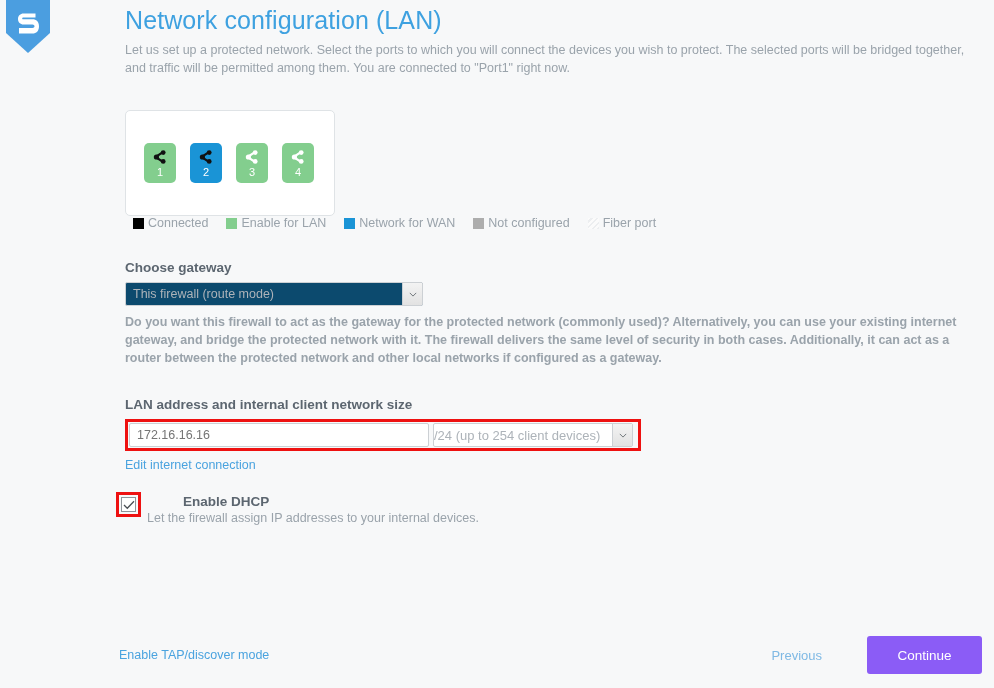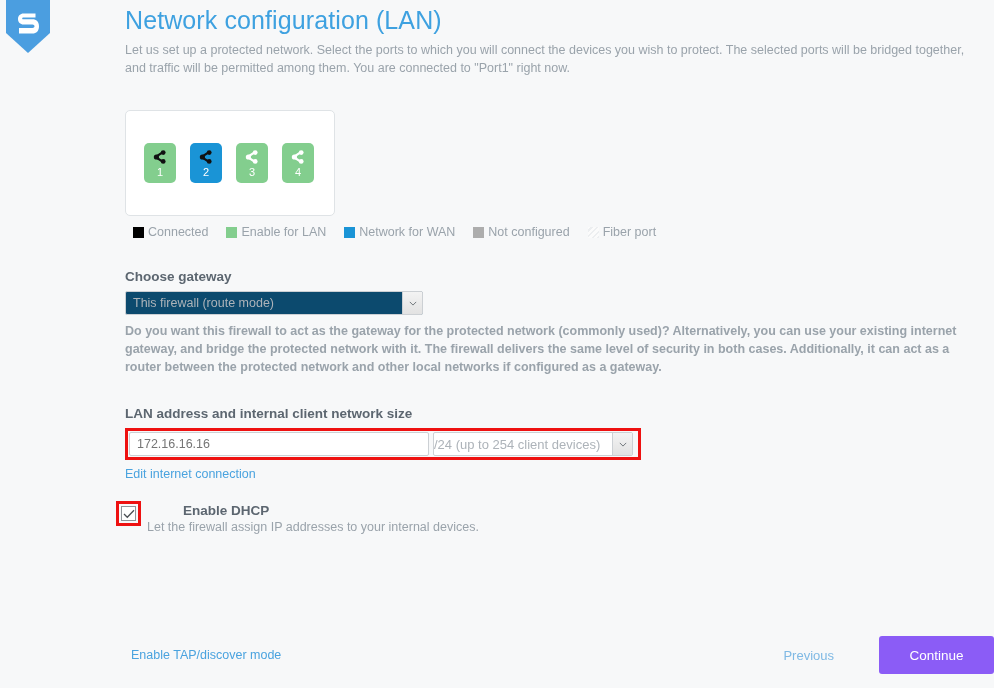--- a/index.html
+++ b/index.html
@@ -92,21 +92,20 @@
     font-size: 11px;
     line-height: 12px;
     margin-top: 1px;
     color: #ffffff;
   }
   .port-lan { background: #83ce8e; }
   .port-wan { background: #1a94d6; }
 
   
   .legend {
-    margin-top: 9px;
     display: flex;
     align-items: flex-start;
     font-size: 12.5px;
     color: #9aa3ab;
     margin-left: 8px;
   }
   .legend-item {
     display: flex;
     align-items: center;
     margin-right: 18px;
@@ -284,21 +283,21 @@
   .lease-input { width: 300px; }
   .dash {
     margin: 0 5px;
     color: #9aa3ab;
     font-size: 12.5px;
   }
 
   
   .footer {
     position: absolute;
-    left: 131px;
+    left: 119px;
     top: 633px;
     width: 863px;
     height: 44px;
     display: flex;
     align-items: center;
   }
   .footer .tap-link { flex: none; }
   .footer .spacer { flex: 1 1 auto; }
   .prev-link {
     color: #7fb9e4;

